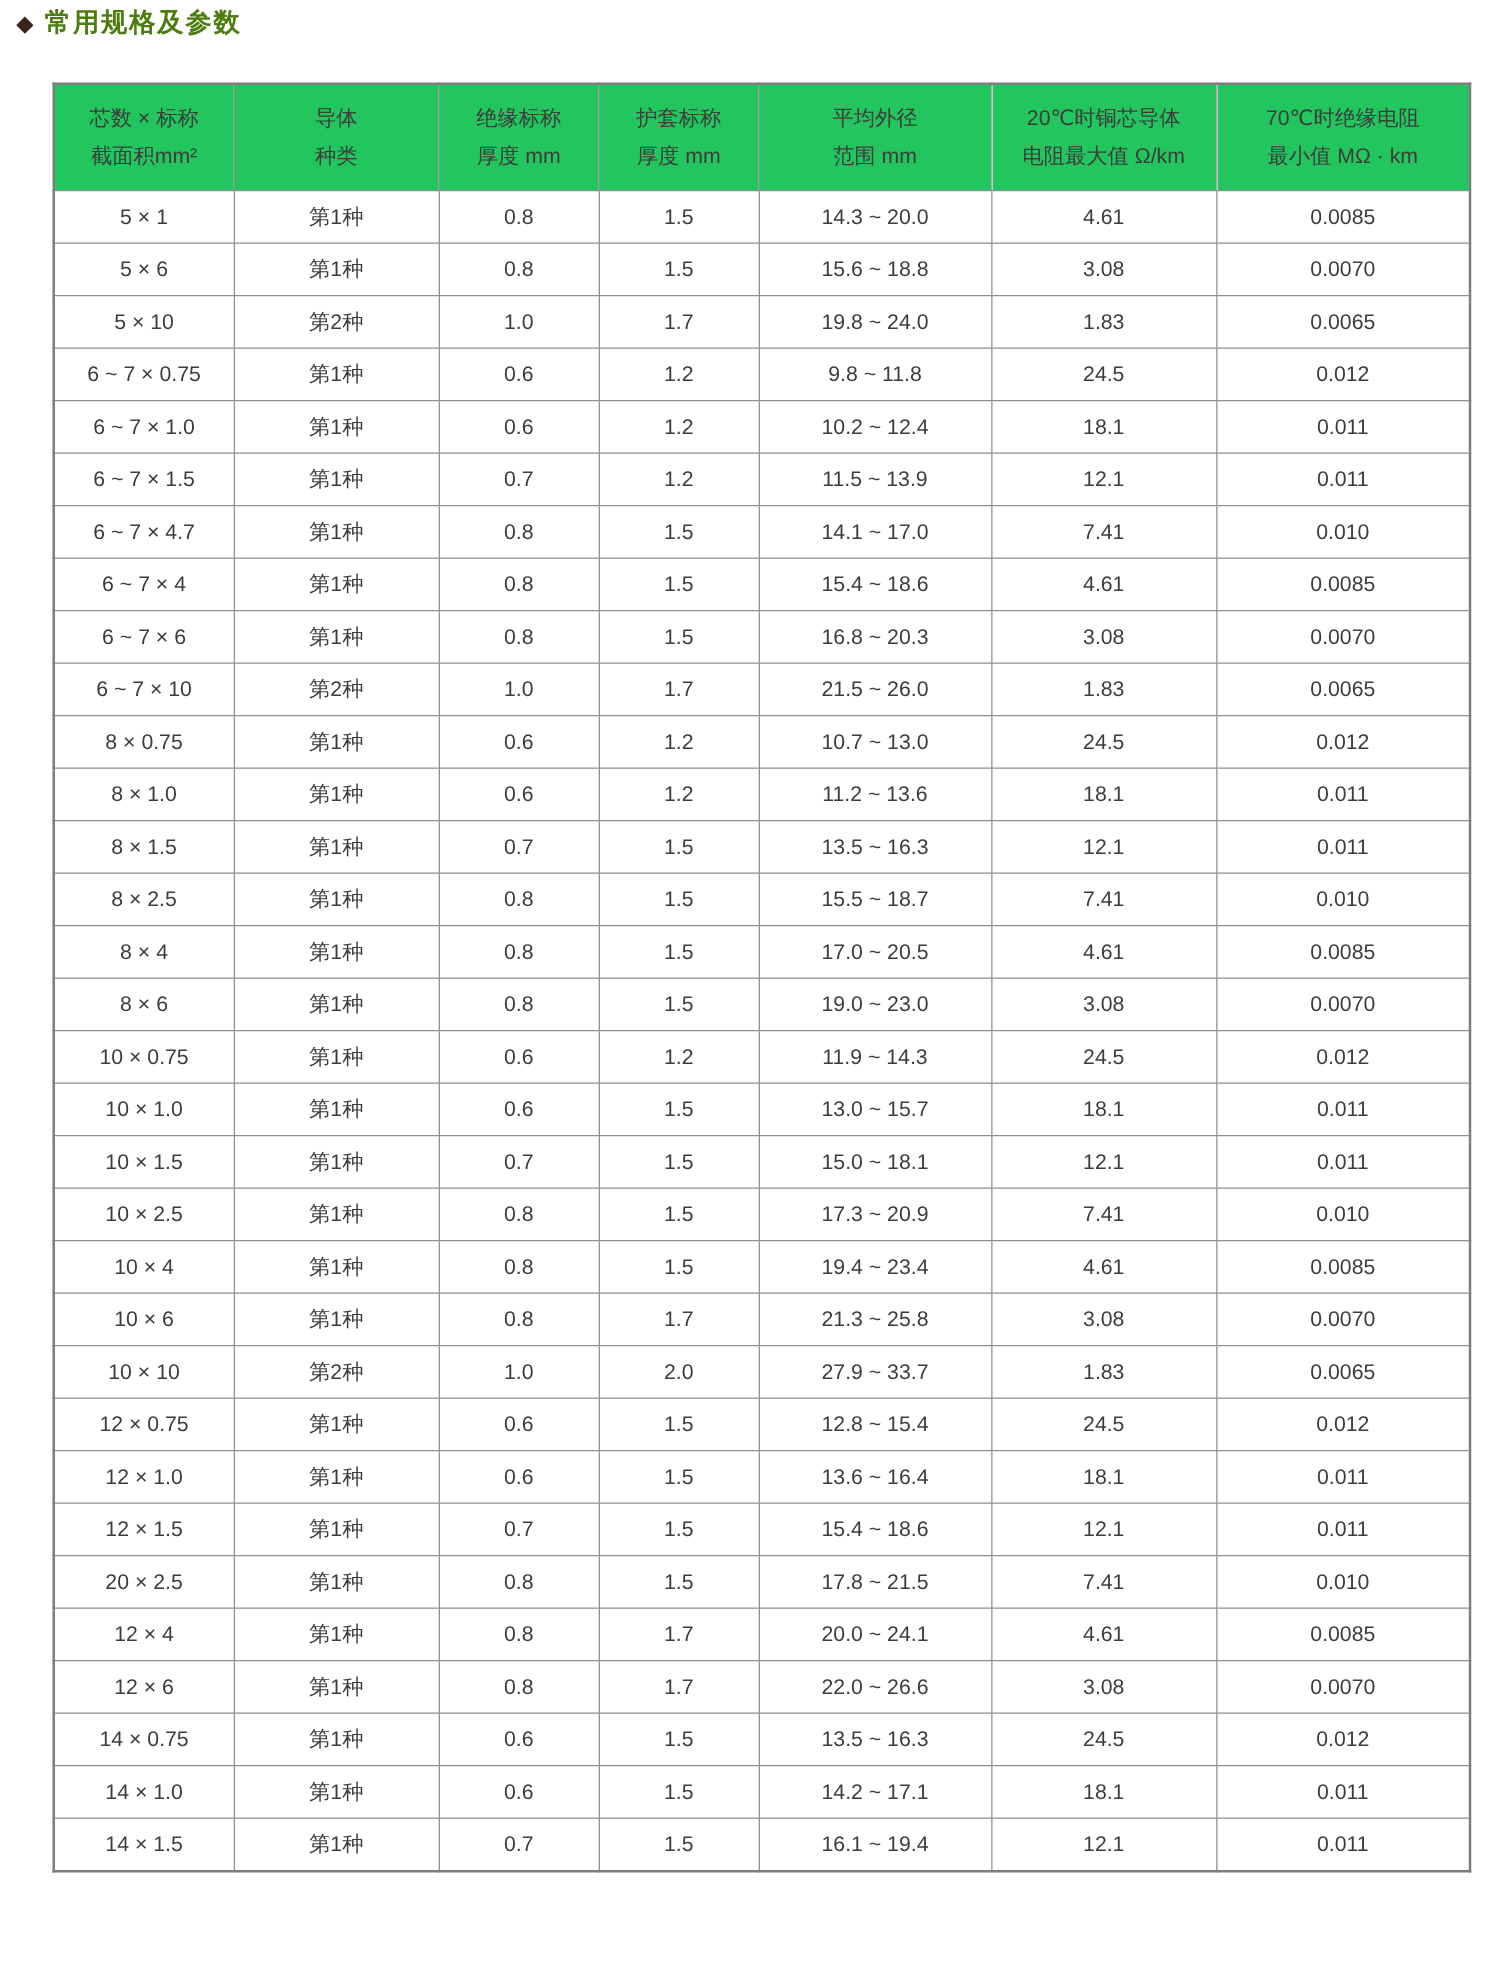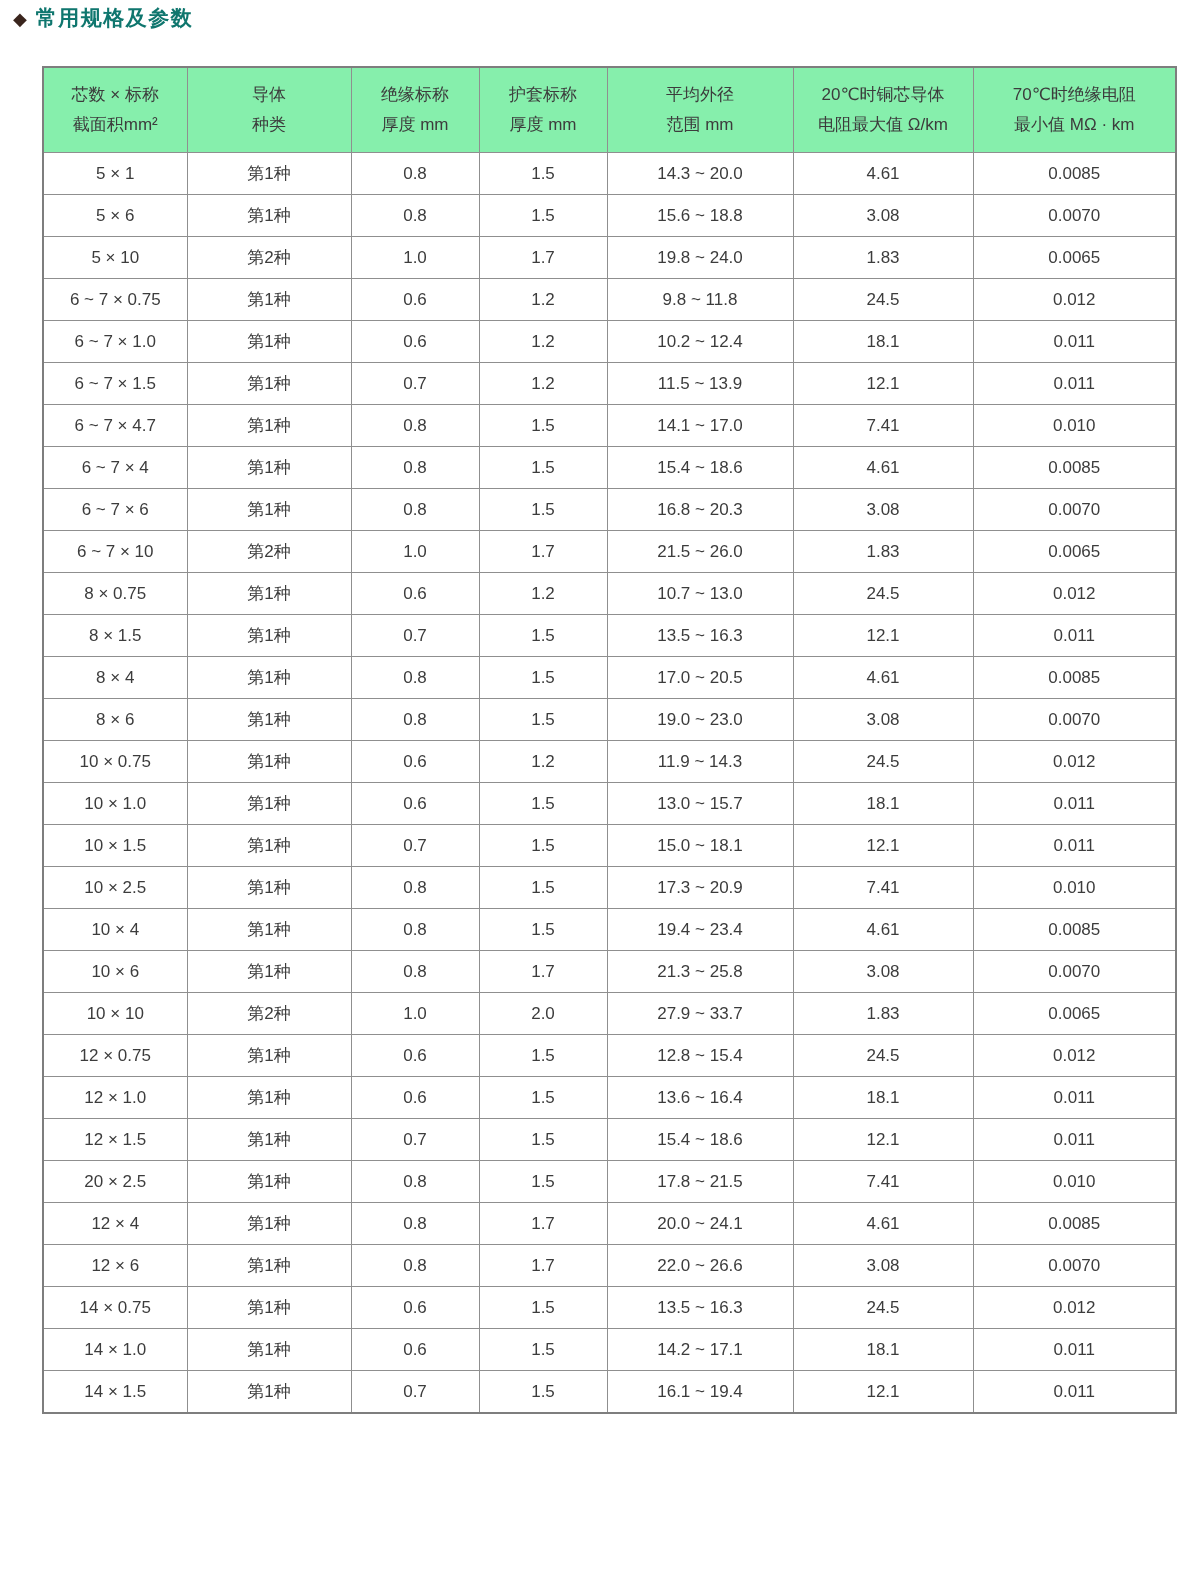--- a/index.html
+++ b/index.html
@@ -24,21 +24,21 @@
     align-items: center;
     gap: 9px;
   }
   .bullet {
     color: #3a251d;
     font-size: 18px;
     line-height: 1;
     transform: translateY(1px);
   }
   .page-title {
-    color: #0f766e;
+    color: #4d7c0f;
     font-size: 21px;
     font-weight: bold;
     letter-spacing: 1.5px;
     text-align: right;
   }
   .table-wrap {
     position: absolute;
     left: 42px;
     top: 66px;
   }
@@ -51,21 +51,21 @@
   table.spec-table th,
   table.spec-table td {
     border: 1px solid #8f8f8f;
     text-align: center;
     vertical-align: middle;
     color: #3c3c3c;
     padding: 0;
     overflow: hidden;
   }
   table.spec-table th {
-    background: #86efac;
+    background: #22c55e;
     height: 84px;
     font-size: 17px;
     font-weight: normal;
     line-height: 1.75;
   }
   table.spec-table td {
     height: 41px;
     font-size: 17px;
     background: #ffffff;
   }
@@ -218,27 +218,45 @@
           <tr>
             <td>8 × 0.75</td>
             <td>第1种</td>
             <td>0.6</td>
             <td>1.2</td>
             <td>10.7 ~ 13.0</td>
             <td>24.5</td>
             <td>0.012</td>
           </tr>
           <tr>
+            <td>8 × 1.0</td>
+            <td>第1种</td>
+            <td>0.6</td>
+            <td>1.2</td>
+            <td>11.2 ~ 13.6</td>
+            <td>18.1</td>
+            <td>0.011</td>
+          </tr>
+          <tr>
             <td>8 × 1.5</td>
             <td>第1种</td>
             <td>0.7</td>
             <td>1.5</td>
             <td>13.5 ~ 16.3</td>
             <td>12.1</td>
             <td>0.011</td>
+          </tr>
+          <tr>
+            <td>8 × 2.5</td>
+            <td>第1种</td>
+            <td>0.8</td>
+            <td>1.5</td>
+            <td>15.5 ~ 18.7</td>
+            <td>7.41</td>
+            <td>0.010</td>
           </tr>
           <tr>
             <td>8 × 4</td>
             <td>第1种</td>
             <td>0.8</td>
             <td>1.5</td>
             <td>17.0 ~ 20.5</td>
             <td>4.61</td>
             <td>0.0085</td>
           </tr>

